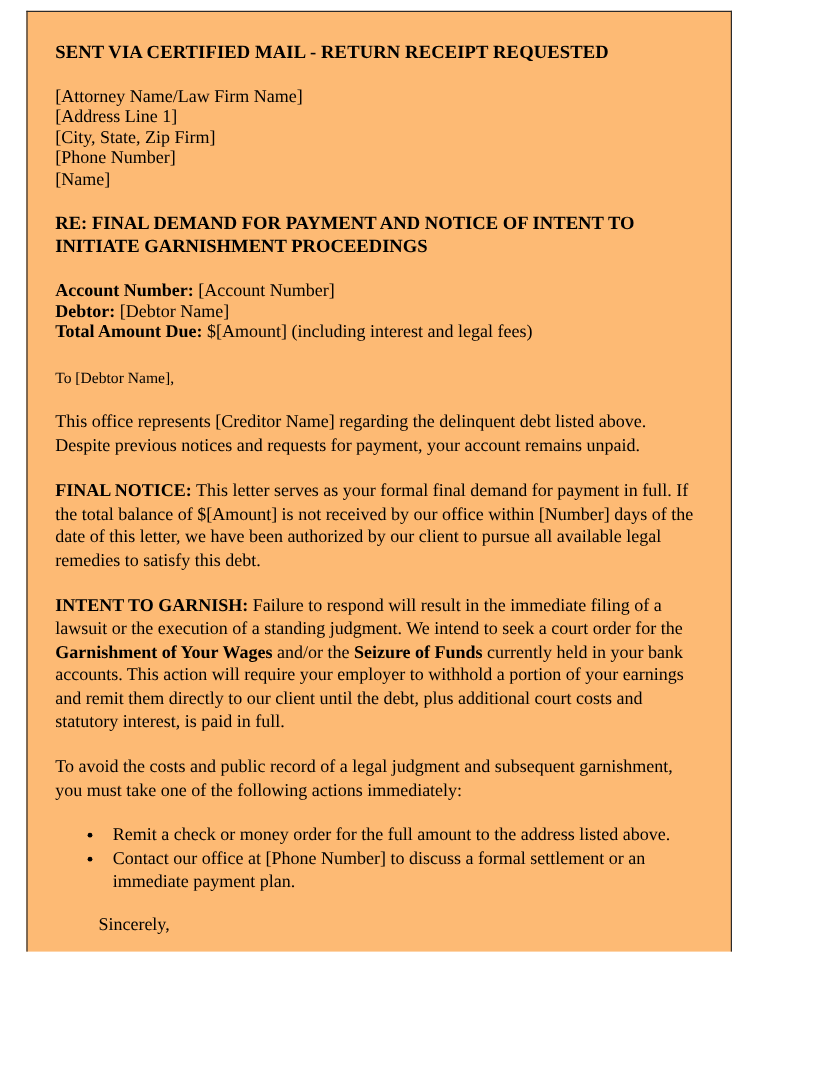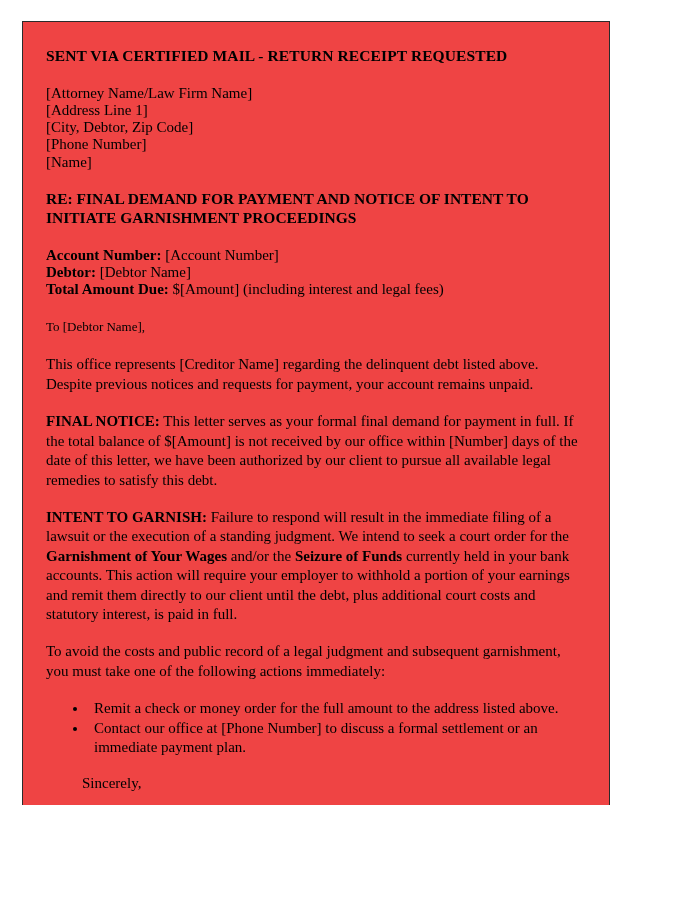--- a/index.html
+++ b/index.html
@@ -13,29 +13,29 @@
     position: relative;
     overflow: hidden;
     font-family: "Liberation Serif", "DejaVu Serif", serif;
     color: #000000;
   }
 
   
   .page {
     position: absolute;
     left: 22px;
-    top: 21px;
+    top: 9px;
     width: 588px;
     height: 784px;
     box-sizing: border-box;
     border-top: 1px solid #2b2b2b;
     border-left: 1px solid #2b2b2b;
     border-right: 1px solid #2b2b2b;
     border-bottom: none;
-    background: #ef4444;
+    background: #fdba74;
   }
 
   .page-inner {
     padding: 24px 23px 0 23px;
   }
 
   .doc-title {
     font-size: 15.5px;
     font-weight: bold;
     line-height: 1.28;
@@ -105,21 +105,21 @@
 <body>
 
 <div class="page">
   <div class="page-inner">
 
     <div class="doc-title">SENT VIA CERTIFIED MAIL - RETURN RECEIPT REQUESTED</div>
 
     <div class="address-block">
       <span class="address-line">[Attorney Name/Law Firm Name]</span>
       <span class="address-line">[Address Line 1]</span>
-      <span class="address-line">[City, Debtor, Zip Code]</span>
+      <span class="address-line">[City, State, Zip Firm]</span>
       <span class="address-line">[Phone Number]</span>
       <span class="address-line">[Name]</span>
     </div>
 
     <div class="re-heading">RE: FINAL DEMAND FOR PAYMENT AND NOTICE OF INTENT TO INITIATE GARNISHMENT PROCEEDINGS</div>
 
     <div class="detail-block">
       <span class="detail-line">
         <span class="detail-label">Account Number:</span><span> [Account Number]</span>
       </span>

